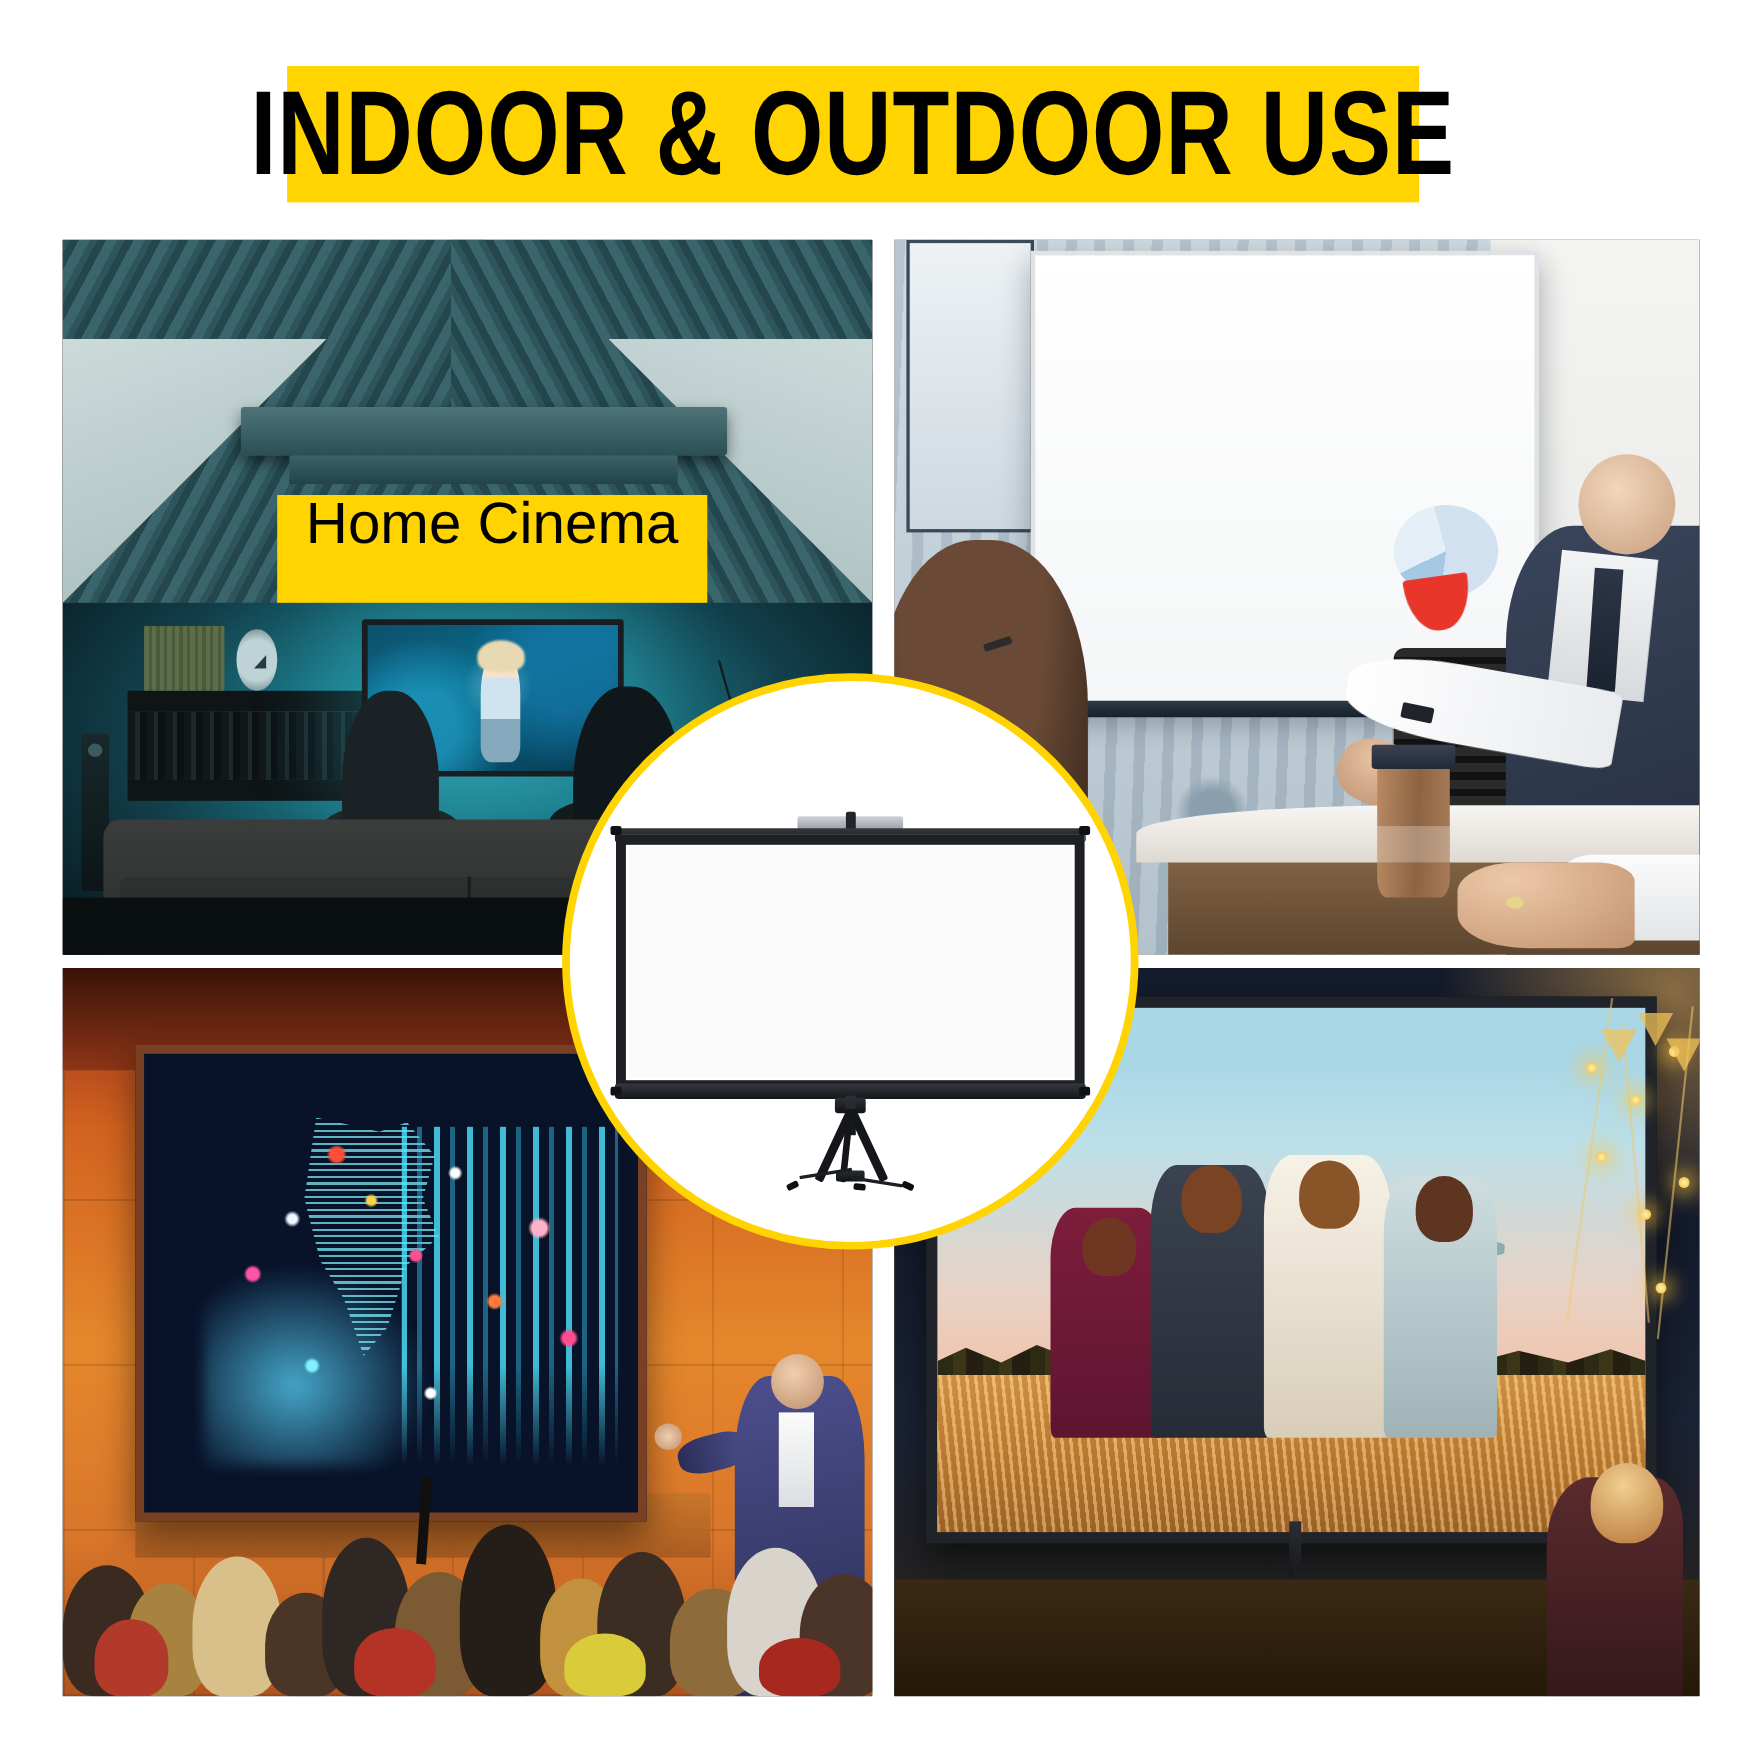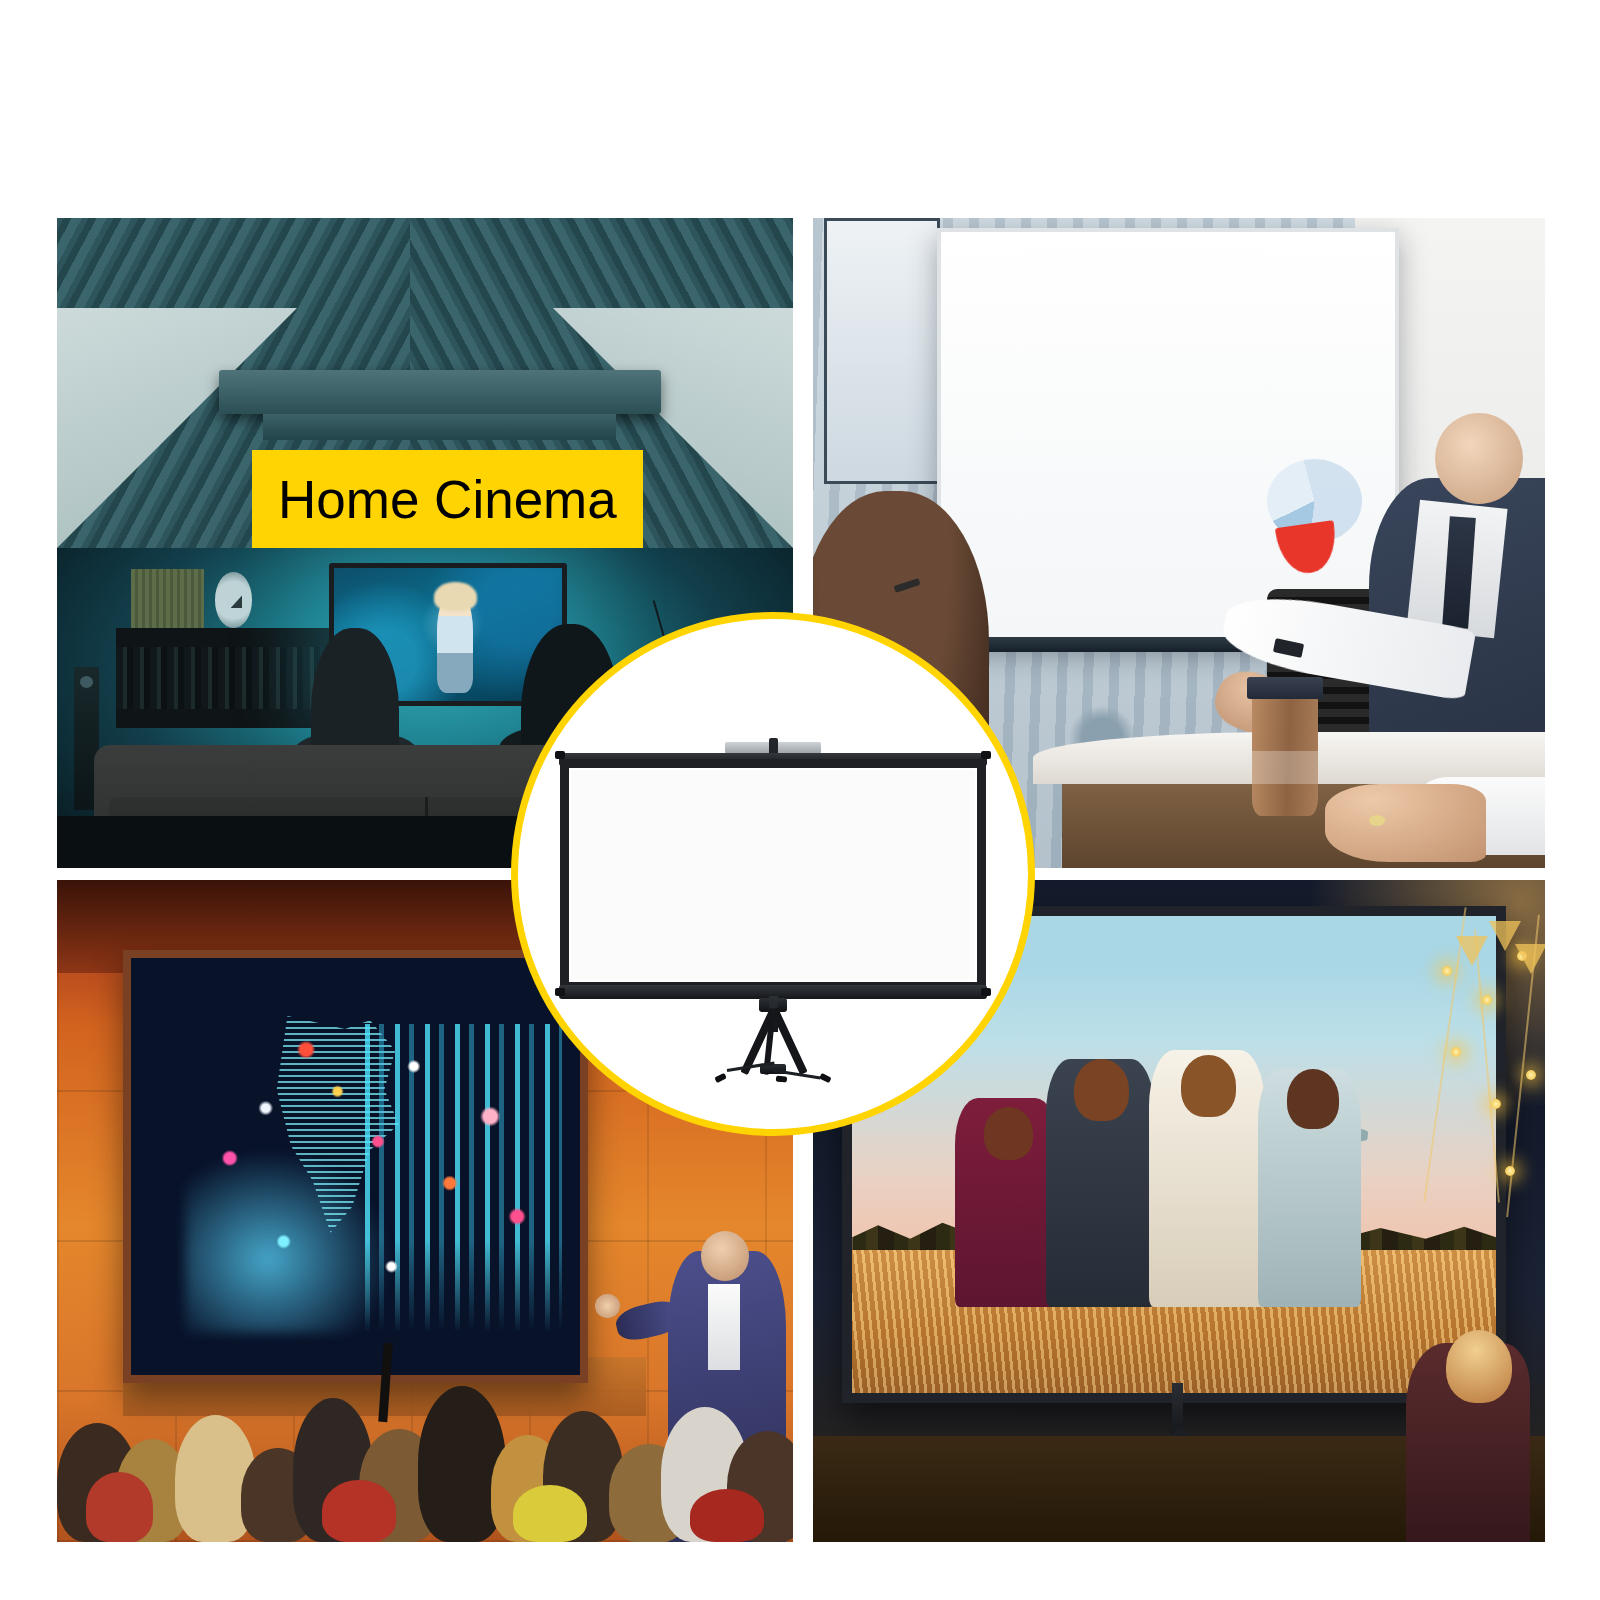--- a/index.html
+++ b/index.html
@@ -25,21 +25,21 @@
   .panel{position:absolute;overflow:hidden;background:#222;}
   #panel-home{left:57px;top:218px;width:736px;height:650px;}
   #panel-office{left:813px;top:218px;width:732px;height:650px;}
   #panel-education{left:57px;top:880px;width:736px;height:662px;}
   #panel-camping{left:813px;top:880px;width:732px;height:662px;}
 
   
   .caption{
     position:absolute;background:#FFD400;color:#000;
     font-size:53px;line-height:53px;font-weight:normal;
-    display:flex;align-items:center;white-space:nowrap;z-index:30;
+    display:flex;align-items:flex-start;white-space:nowrap;z-index:30;
   }
   #cap-home{left:195px;top:232px;height:98px;padding:0 26px;}
 
   
   .hc-root{position:absolute;inset:0;background:#0c1416;}
   
   .hc-ceil{position:absolute;top:0;width:52%;height:330px;overflow:hidden;}
   .hc-ceil.l{left:0;background:
       repeating-linear-gradient(118deg,#2e555c 0 6px,#24474e 6px 13px,#3a656c 13px 22px),
       linear-gradient(#39646b,#1d3b42);}
@@ -298,20 +298,23 @@
   .pb-spreader{position:absolute;background:#1b1e22;transform-origin:left center;height:3px;}
   .pb-foot{position:absolute;width:2.1%;height:1.1%;background:#0d0f12;border-radius:2px;}
   .pb-lowerhub{position:absolute;left:47.4%;top:87.2%;width:5.2%;height:2%;
     background:linear-gradient(#2a2e33,#0f1114);border-radius:2px;}
 </style>
 </head>
 <body>
 
 <div id="stage">
 
+  <div id="header-banner">
+    <div id="header-title">INDOOR &amp; OUTDOOR USE</div>
+  </div>
 
   <div class="panel" id="panel-home">
     <div class="hc-root">
       <div class="hc-wall"></div>
       <div class="hc-ceil l"></div>
       <div class="hc-ceil r"></div>
       <div class="hc-gable l"></div>
       <div class="hc-gable r"></div>
       <div class="hc-beam"></div>
       <div class="hc-beam2"></div>

